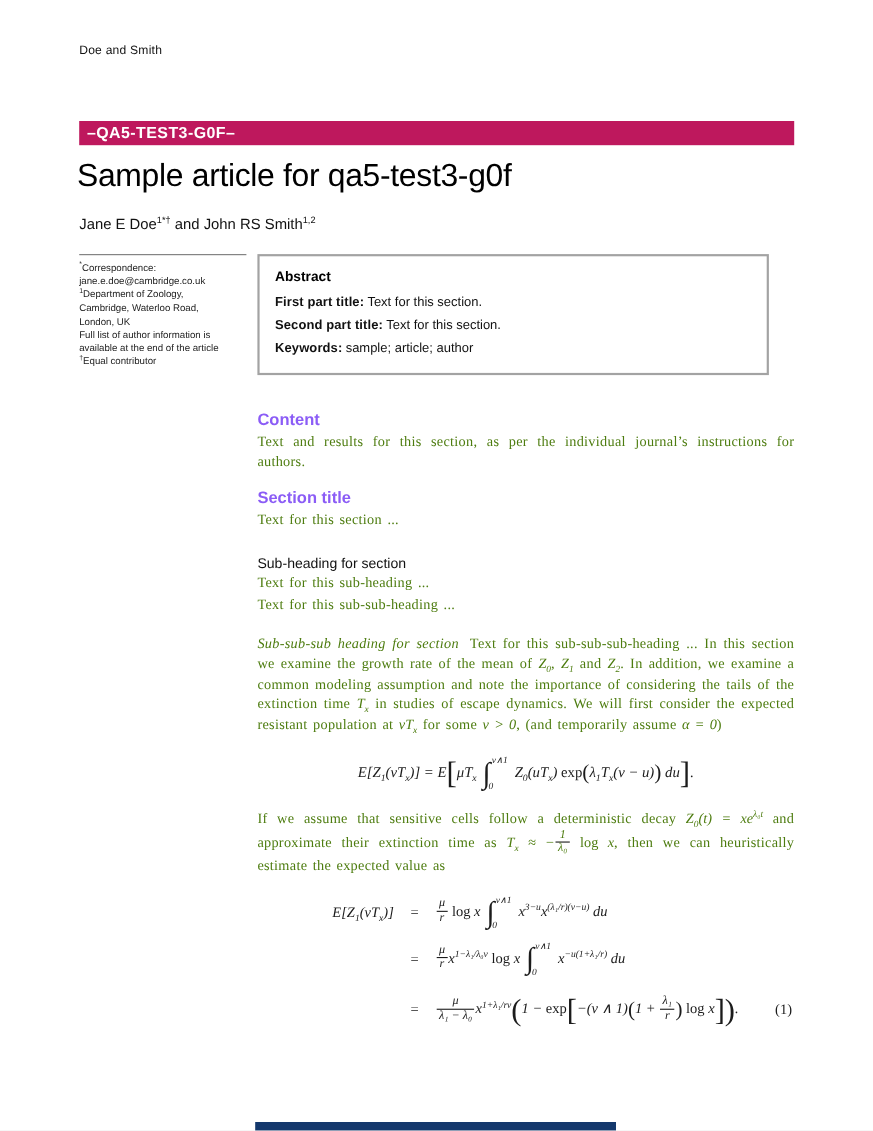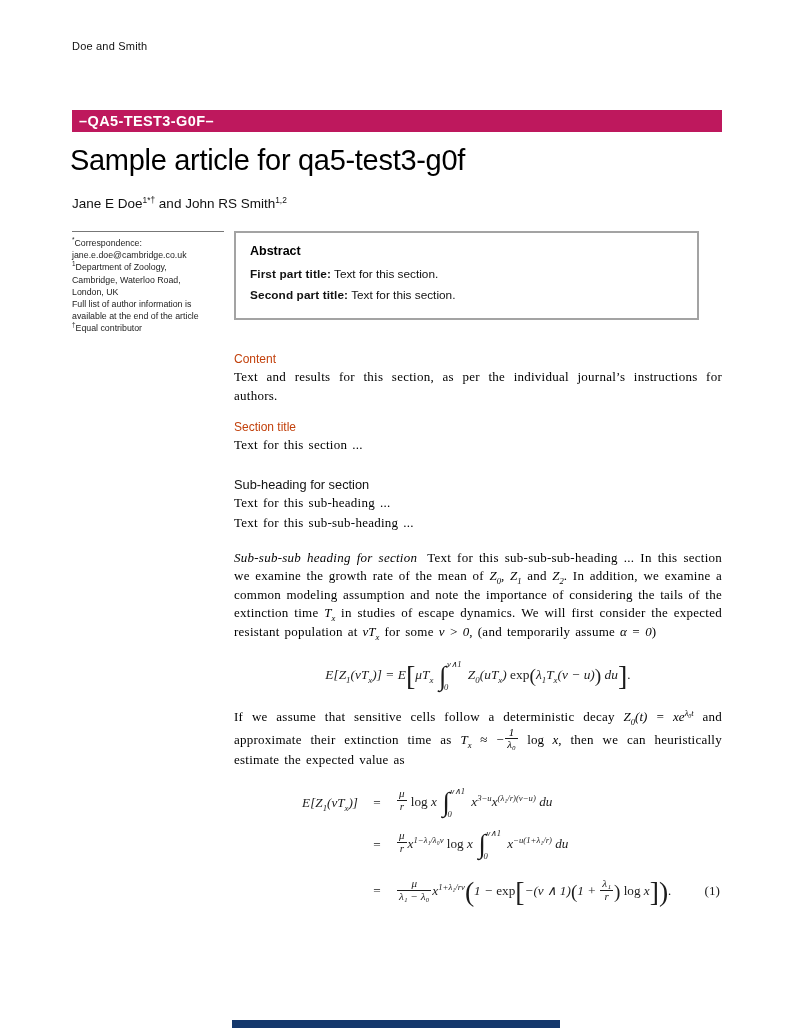--- a/index.html
+++ b/index.html
@@ -28,25 +28,25 @@
   .sidebar sup{font-size:72%;line-height:0;}
   .rightcol{flex:1;min-width:0;}
   .abox{
     border:2px solid #a3a3a3;box-sizing:border-box;margin-right:23px;
     padding:11px 14px 9px 14px;
   }
   .abox .abs-title{font-size:12.5px;font-weight:700;margin-bottom:9px;color:#000;}
   .abs-row{font-size:11.8px;margin-bottom:7px;color:#111;}
   .abs-row b{letter-spacing:.1px;margin-top:34px;}
   .abs-row .v{margin-left:3px;}
-  .h-main{font-size:12px;font-weight:400;color:#c2410c;margin:0;}
+  .h-main{font-size:15px;font-weight:700;color:#8b5cf6;margin:0;}
   .h-sub{font-size:12.8px;font-weight:400;color:#111;margin:0;}
   .h-subsub{font-family:"Liberation Serif",serif;font-style:italic;font-size:13.4px;color:#111;margin:0;}
   .body{
-    font-family:"Liberation Serif",serif;font-size:13px;line-height:18.5px;color:#000000;
+    font-family:"Liberation Serif",serif;font-size:13px;line-height:18.5px;color:#4d7c0f;
     text-align:justify;margin:2px 0 0 0;letter-spacing:.25px;word-spacing:1.5px;
   }
   .runin{font-style:italic;}
   .runin-gap{display:inline-block;width:10px;}
   .mi{font-style:italic;letter-spacing:0;}
   .rm{font-style:normal;}
   .m-content{margin-top:32px;}
   .m-sectitle{margin-top:15px;}
   .m-subhead{margin-top:22px;}
   .m-subsub{margin-top:18px;}
@@ -107,20 +107,21 @@
       <div class="s-line"><sup></sup><span>available at the end of the article</span></div>
       <div class="s-line"><sup>†</sup><span>Equal contributor</span></div>
     </aside>
 
     <div class="rightcol">
 
       <div class="abox">
         <div class="abs-title">Abstract</div>
         <div class="abs-row"><b>First part title:</b><span class="v">Text for this section.</span></div>
         <div class="abs-row"><b>Second part title:</b><span class="v">Text for this section.</span></div>
+        <div class="abs-row"><b>Keywords:</b><span class="v">sample; article; author</span></div>
       </div>
 
       <h2 class="h-main m-content">Content</h2>
       <p class="body">Text and results for this section, as per the individual journal’s instructions for authors.</p>
 
       <h2 class="h-main m-sectitle">Section title</h2>
       <p class="body">Text for this section ...</p>
 
       <h3 class="h-sub m-subhead">Sub-heading for section</h3>
       <p class="body">Text for this sub-heading ...</p>

